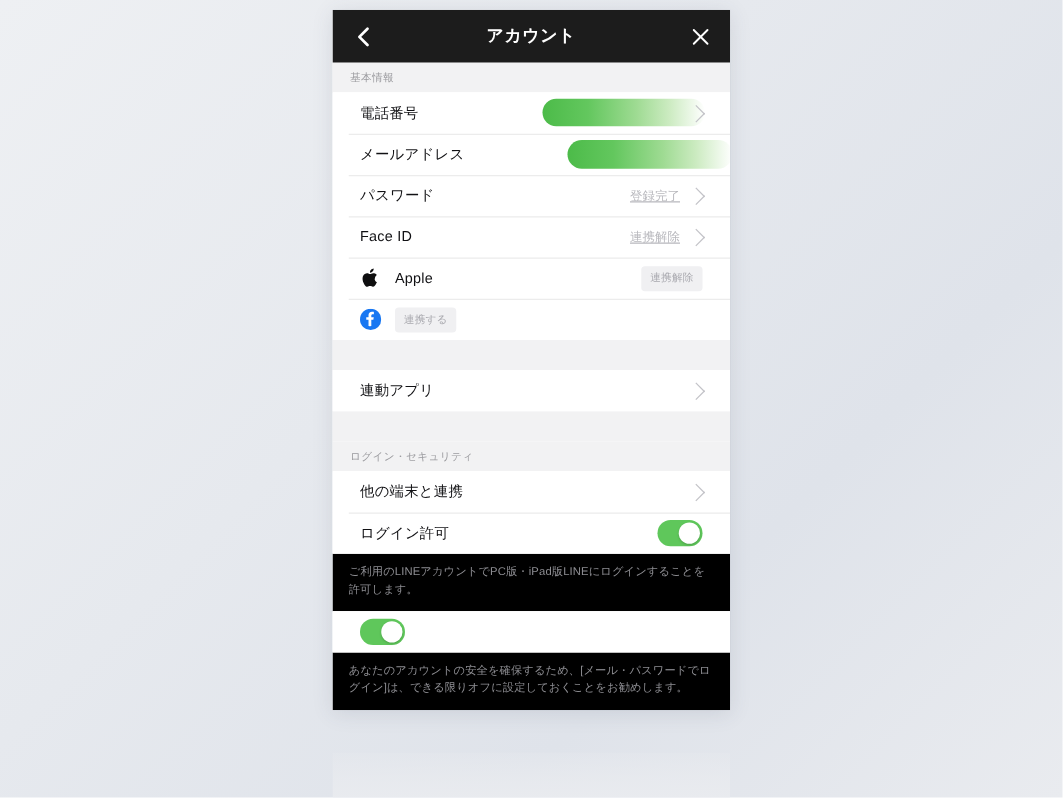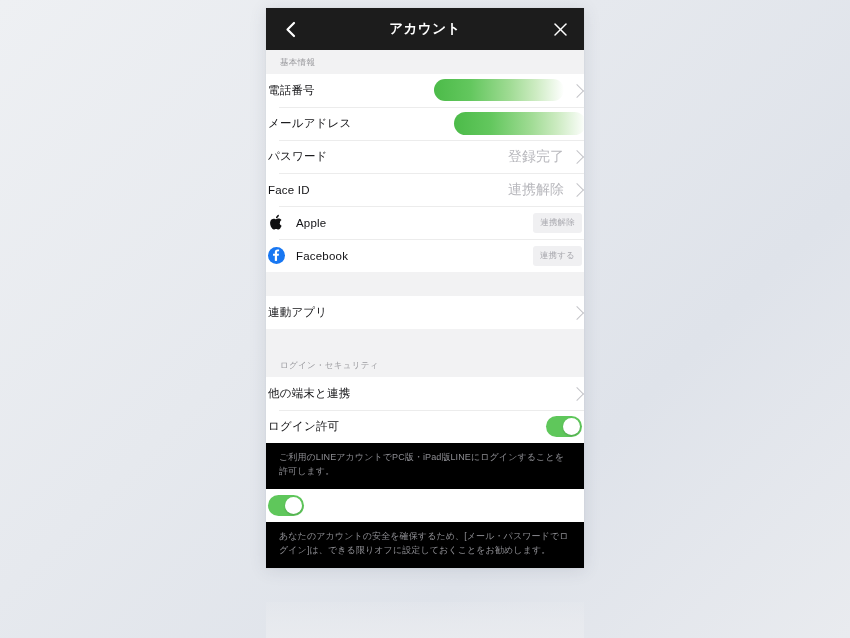--- a/index.html
+++ b/index.html
@@ -77,44 +77,45 @@
     color: #9a9a9e;
     letter-spacing: 0.3px;
   }
 
   .group { background: #ffffff; }
 
   .row {
     display: flex;
     align-items: center;
     min-height: 33px;
-    padding: 0 2px;
+    padding: 0 22px;
     position: relative;
     background: #ffffff;
     cursor: pointer;
   }
   .row + .row::before {
     content: "";
     position: absolute;
     left: 13px; right: 0; top: 0;
     height: 1px;
     background: #ececec;
   }
   .row-label {
     font-size: 11.5px;
     color: #111114;
     flex: 1;
     letter-spacing: 0.2px;
     white-space: nowrap;
   }
   .row-value {
-    font-size: 14px;
+    font-size: 10px;
     color: #b8b8bd;
     margin-right: 6px;
     white-space: nowrap;
+    text-decoration: underline;
   }
 
   
   .chevron {
     width: 9px;
     height: 9px;
     border-right: 1.4px solid #c3c3c8;
     border-top: 1.4px solid #c3c3c8;
     transform: rotate(45deg);
     flex: 0 0 auto;
@@ -270,21 +271,20 @@
         <button class="pill-btn">連携解除</button>
       </div>
 
       <div class="row social-row">
         <span class="social-icon">
           <svg width="17" height="17" viewBox="0 0 24 24">
             <circle cx="12" cy="12" r="12" fill="#1877f2"></circle>
             <path fill="#ffffff" d="M15.1 12.5l.45-2.9h-2.78V7.7c0-.79.39-1.57 1.63-1.57h1.27V3.66S14.52 3.5 13.42 3.5c-2.3 0-3.8 1.39-3.8 3.92V9.6H7.07v2.9h2.55v7.03a10.2 10.2 0 003.15 0V12.5h2.33z"></path>
           </svg>
         </span>
-        <span class="row-label">Facebook</span>
         <button class="pill-btn">連携する</button>
       </div>
     </div>
 
     <div class="gap tall"></div>
     <div class="group">
       <div class="row">
         <span class="row-label">連動アプリ</span>
         <span class="chevron"></span>
       </div>

